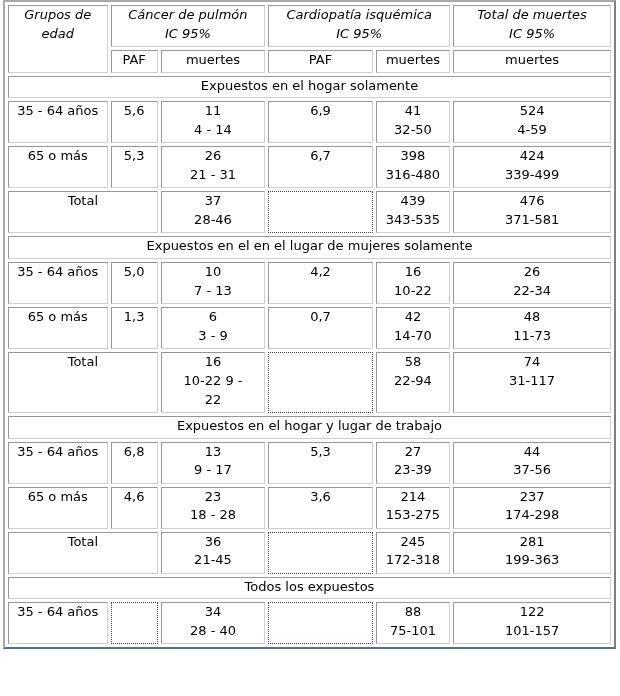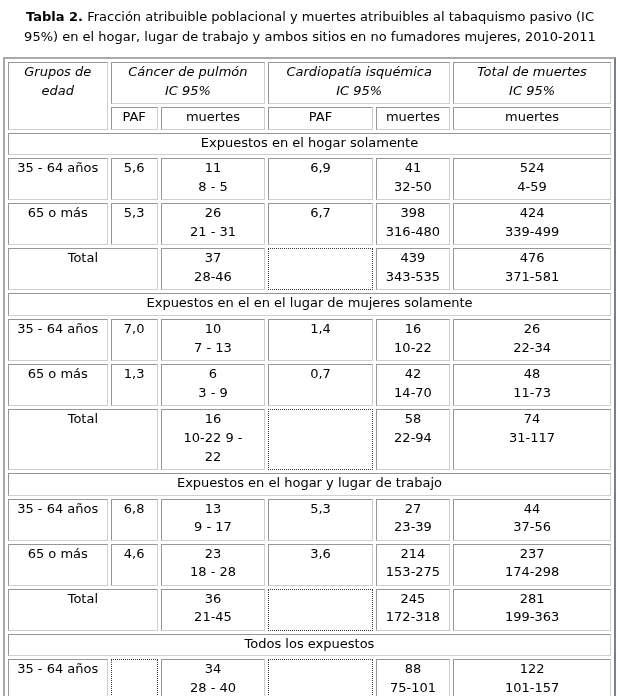--- a/index.html
+++ b/index.html
@@ -38,21 +38,20 @@
   td.dr  { height:38px; }           
   td.dotted {
     border:1px dotted #3c3c3c;
   }
 </style>
 </head>
 <body>
 
 <div class="page">
 
-  <p class="caption"><b>Tabla 2.</b><span> Fracción atribuible poblacional y muertes atribuibles al tabaquismo pasivo (IC 95%) en el hogar, lugar de trabajo y ambos sitios en no fumadores mujeres, 2010-2011</span></p>
 
   <table class="data">
     <colgroup>
       <col style="width:99px">
         <col style="width:47px">
         <col style="width:104px">
       <col style="width:104px">
         <col style="width:74px">
         <col style="width:157px">
     </colgroup>
@@ -76,21 +75,21 @@
       <td class="c sh">muertes</td>
     </tr>
 
     <tr>
       <td class="c sec" colspan="6">Expuestos en el hogar solamente</td>
     </tr>
     <tr>
       <td class="c dr">35 - 64 años</td>
       <td class="c dr">5,6</td>
       <td class="c dr">11
-8 - 5</td>
+4 - 14</td>
       <td class="c dr">6,9</td>
       <td class="c dr">41
 32-50</td>
       <td class="c dr">524
 4-59</td>
     </tr>
     <tr>
       <td class="c dr">65 o más</td>
       <td class="c dr">5,3</td>
       <td class="c dr">26
@@ -110,24 +109,24 @@
 343-535</td>
       <td class="c dr">476
 371-581</td>
     </tr>
 
     <tr>
       <td class="c sec" colspan="6">Expuestos en el en el lugar de mujeres solamente</td>
     </tr>
     <tr>
       <td class="c dr">35 - 64 años</td>
-      <td class="c dr">7,0</td>
+      <td class="c dr">5,0</td>
       <td class="c dr">10
 7 - 13</td>
-      <td class="c dr">1,4</td>
+      <td class="c dr">4,2</td>
       <td class="c dr">16
 10-22</td>
       <td class="c dr">26
 22-34</td>
     </tr>
     <tr>
       <td class="c dr">65 o más</td>
       <td class="c dr">1,3</td>
       <td class="c dr">6
 3 - 9</td>

